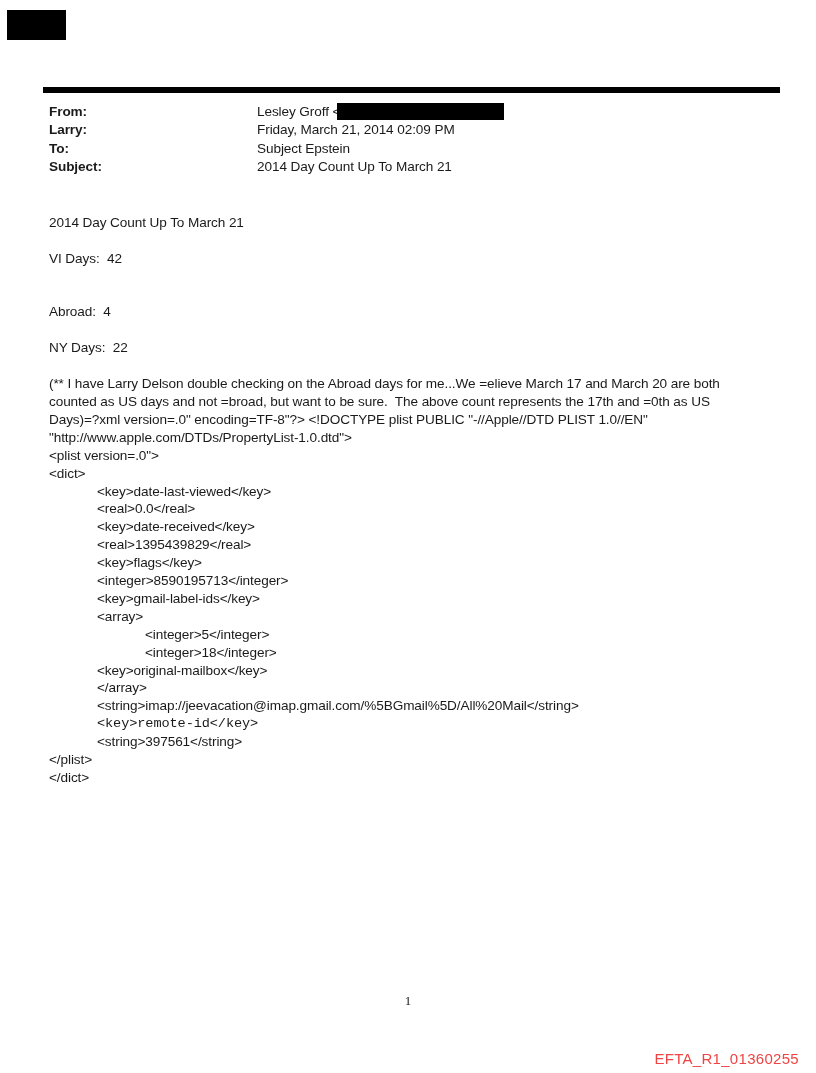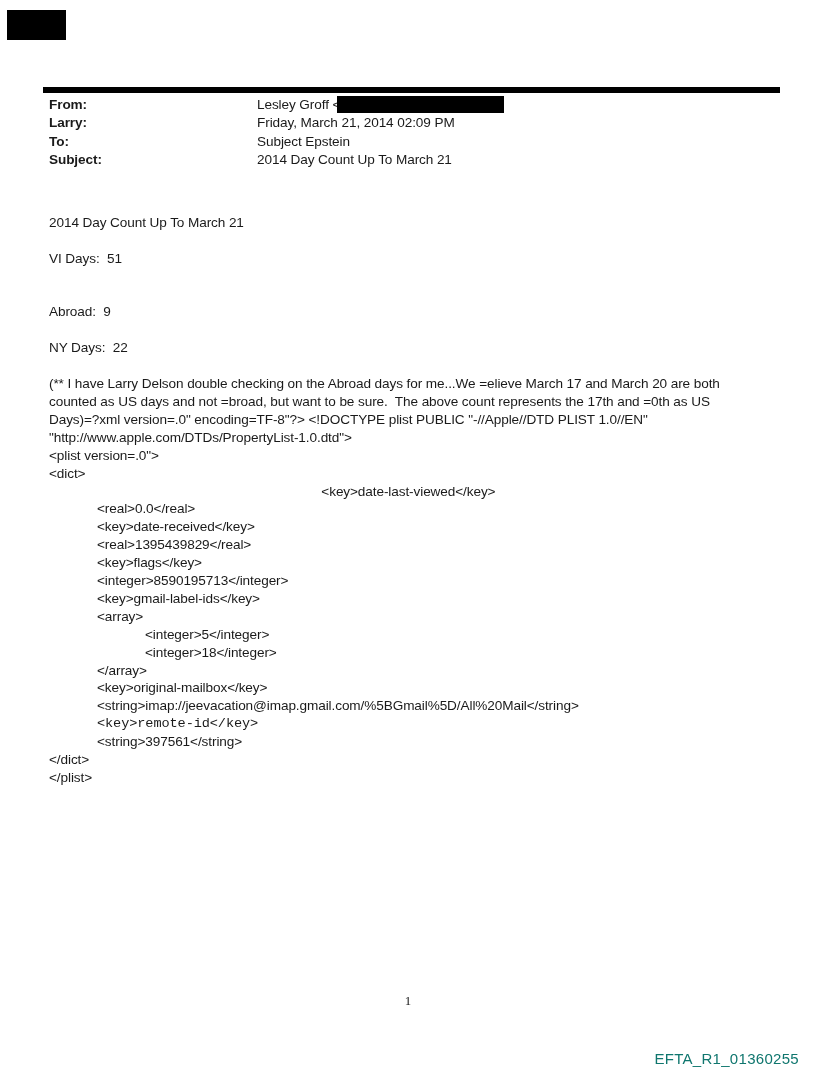--- a/index.html
+++ b/index.html
@@ -12,42 +12,42 @@
     font-family:"Liberation Sans","DejaVu Sans",sans-serif;
     overflow:hidden;
   }
   .redaction-stamp{
     position:absolute;left:7px;top:10px;width:59px;height:30px;background:#000;
   }
   .top-rule{
     position:absolute;left:43px;top:87px;width:737px;height:6px;background:#000;
   }
   .header{
-    position:absolute;left:49px;top:96px;width:730px;
+    position:absolute;left:49px;top:103px;width:730px;
     font-size:13.6px;letter-spacing:-0.1px;
   }
   .hrow{display:flex;line-height:18.3px;}
   .hlabel{width:208px;flex:none;font-weight:bold;}
   .hvalue{white-space:pre;}
   .redaction-bar{
     display:inline-block;width:167px;height:17px;background:#000;
     vertical-align:-4px;margin-left:-3px;
   }
   .body-text{
     position:absolute;left:49px;top:214px;
     font-size:13.6px;letter-spacing:-0.1px;
   }
   .line{line-height:17.9px;min-height:17.9px;white-space:pre;}
   .page-number{
     position:absolute;left:0;top:993px;width:100%;text-align:center;
     font-family:"Liberation Serif","DejaVu Serif",serif;font-size:13px;
   }
   .bates-number{
     position:absolute;top:1050px;right:17px;
-    font-size:15px;letter-spacing:0.3px;color:#0f766e;
+    font-size:15px;letter-spacing:0.3px;color:#ef4444;
   }
 </style>
 </head>
 <body>
 
 <div class="page">
 
   <div class="redaction-stamp"></div>
 
   <div class="top-rule"></div>
@@ -67,49 +67,49 @@
     </div>
     <div class="hrow">
       <span class="hlabel">Subject:</span>
       <span class="hvalue">2014 Day Count Up To March 21</span>
     </div>
   </div>
 
   <div class="body-text" id="body-lines">
       <div class="line" style="padding-left: 0px;">2014 Day Count Up To March 21</div>
       <div class="line" style="padding-left: 0px;"></div>
-      <div class="line" style="padding-left: 0px;">VI Days:  51</div>
+      <div class="line" style="padding-left: 0px;">VI Days:  42</div>
       <div class="line" style="padding-left: 0px;"></div>
       <div class="line" style="padding-left: 0px;"></div>
-      <div class="line" style="padding-left: 0px;">Abroad:  9</div>
+      <div class="line" style="padding-left: 0px;">Abroad:  4</div>
       <div class="line" style="padding-left: 0px;"></div>
       <div class="line" style="padding-left: 0px;">NY Days:  22</div>
       <div class="line" style="padding-left: 0px;"></div>
       <div class="line" style="padding-left: 0px;">(** I have Larry Delson double checking on the Abroad days for me...We =elieve March 17 and March 20 are both</div>
       <div class="line" style="padding-left: 0px;">counted as US days and not =broad, but want to be sure.  The above count represents the 17th and =0th as US</div>
       <div class="line" style="padding-left: 0px;">Days)=?xml version=.0" encoding=TF-8"?&gt; &lt;!DOCTYPE plist PUBLIC "-//Apple//DTD PLIST 1.0//EN"</div>
       <div class="line" style="padding-left: 0px;">"http://www.apple.com/DTDs/PropertyList-1.0.dtd"&gt;</div>
       <div class="line" style="padding-left: 0px;">&lt;plist version=.0"&gt;</div>
       <div class="line" style="padding-left: 0px;">&lt;dict&gt;</div>
-      <div class="line" style="padding-left: 48px; text-align: center;">&lt;key&gt;date-last-viewed&lt;/key&gt;</div>
+      <div class="line" style="padding-left: 48px;">&lt;key&gt;date-last-viewed&lt;/key&gt;</div>
       <div class="line" style="padding-left: 48px;">&lt;real&gt;0.0&lt;/real&gt;</div>
       <div class="line" style="padding-left: 48px;">&lt;key&gt;date-received&lt;/key&gt;</div>
       <div class="line" style="padding-left: 48px;">&lt;real&gt;1395439829&lt;/real&gt;</div>
       <div class="line" style="padding-left: 48px;">&lt;key&gt;flags&lt;/key&gt;</div>
       <div class="line" style="padding-left: 48px;">&lt;integer&gt;8590195713&lt;/integer&gt;</div>
       <div class="line" style="padding-left: 48px;">&lt;key&gt;gmail-label-ids&lt;/key&gt;</div>
       <div class="line" style="padding-left: 48px;">&lt;array&gt;</div>
       <div class="line" style="padding-left: 96px;">&lt;integer&gt;5&lt;/integer&gt;</div>
       <div class="line" style="padding-left: 96px;">&lt;integer&gt;18&lt;/integer&gt;</div>
+      <div class="line" style="padding-left: 48px;">&lt;key&gt;original-mailbox&lt;/key&gt;</div>
       <div class="line" style="padding-left: 48px;">&lt;/array&gt;</div>
-      <div class="line" style="padding-left: 48px;">&lt;key&gt;original-mailbox&lt;/key&gt;</div>
       <div class="line" style="padding-left: 48px;">&lt;string&gt;imap://jeevacation@imap.gmail.com/%5BGmail%5D/All%20Mail&lt;/string&gt;</div>
       <div class="line" style="padding-left: 48px; font-family: Liberation Mono, monospace;">&lt;key&gt;remote-id&lt;/key&gt;</div>
       <div class="line" style="padding-left: 48px;">&lt;string&gt;397561&lt;/string&gt;</div>
+      <div class="line" style="padding-left: 0px;">&lt;/plist&gt;</div>
       <div class="line" style="padding-left: 0px;">&lt;/dict&gt;</div>
-      <div class="line" style="padding-left: 0px;">&lt;/plist&gt;</div>
     </div>
 
   <div class="page-number">1</div>
 
   <div class="bates-number">EFTA_R1_01360255</div>
 
 </div>
 
 </body></html>

